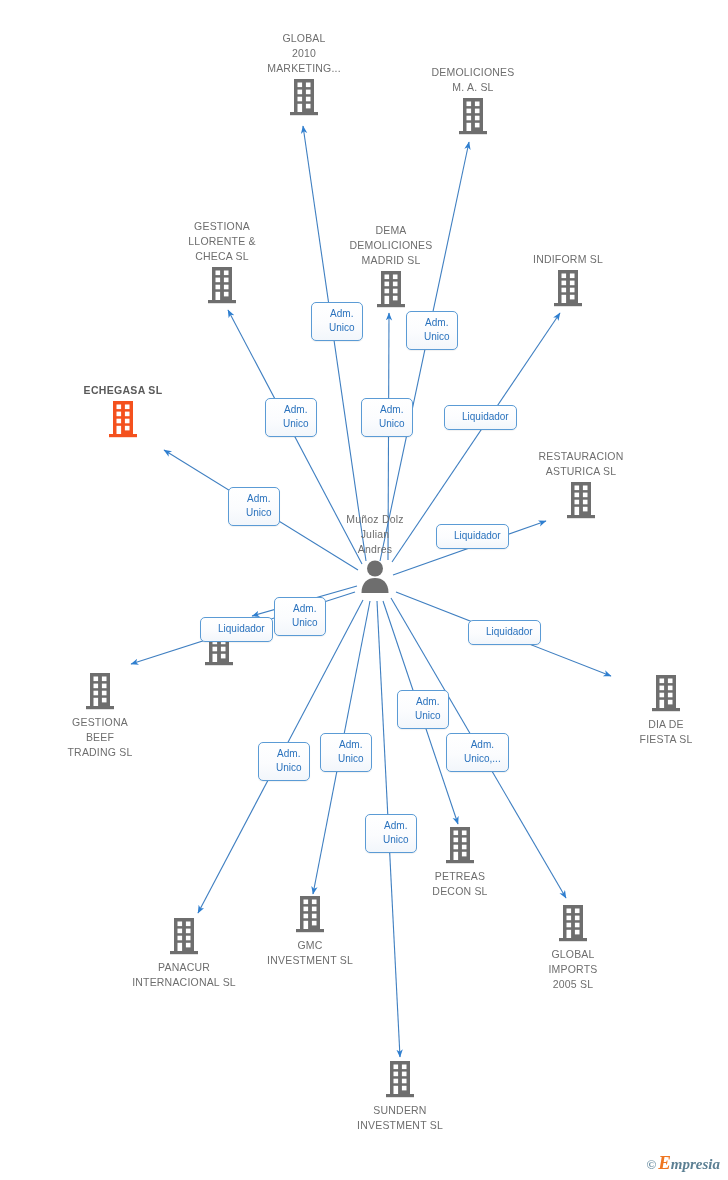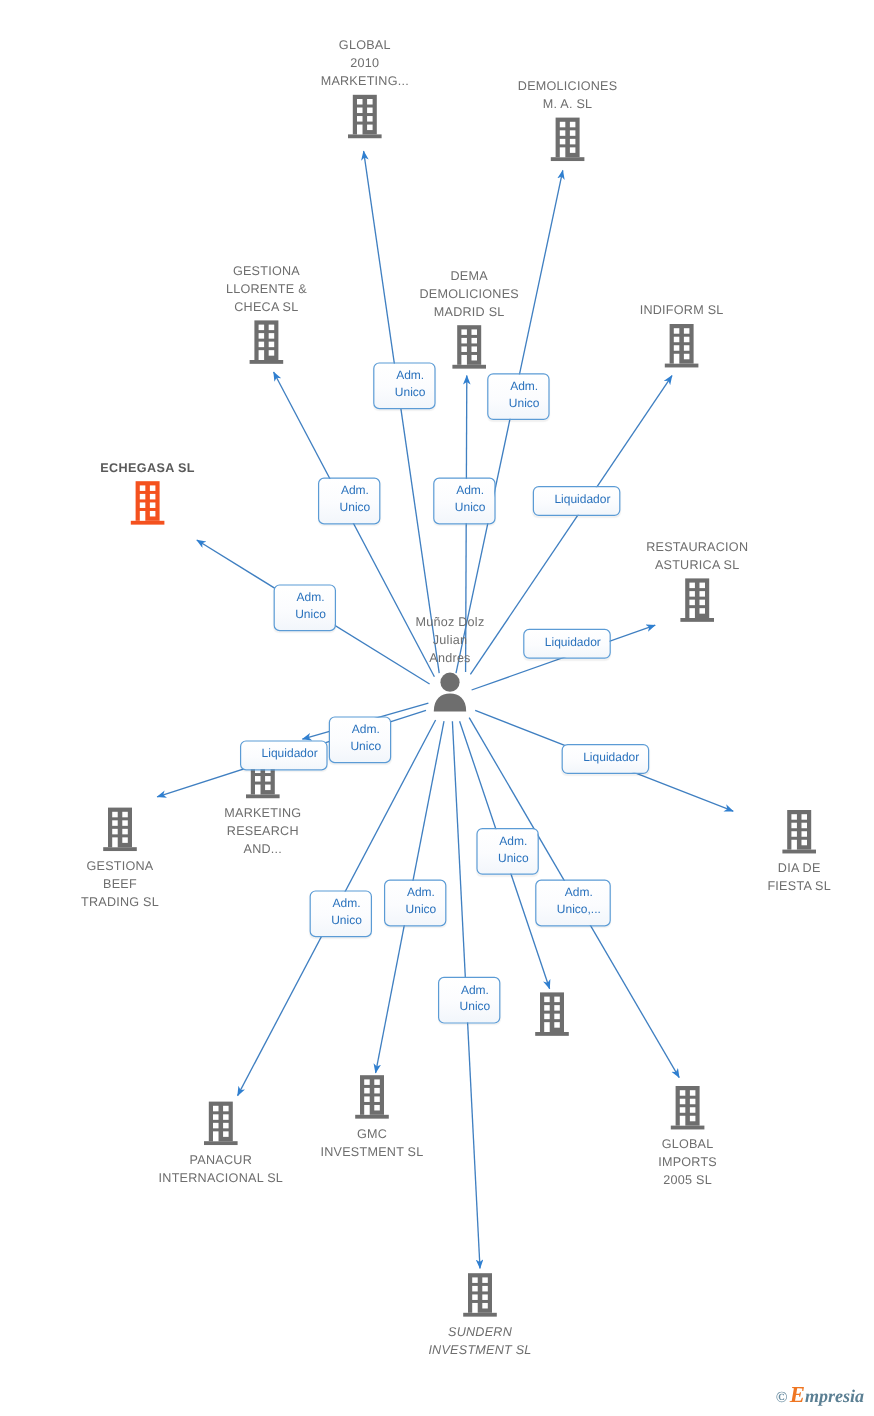--- a/index.html
+++ b/index.html
@@ -242,23 +242,20 @@
     <rect x="1" y="35" width="28" height="3.2" fill="#6e6e6e"></rect>
     <rect x="8.5" y="5.5" width="4.6" height="4.6" fill="#ffffff"></rect>
     <rect x="16.9" y="5.5" width="4.6" height="4.6" fill="#ffffff"></rect>
     <rect x="8.5" y="12.6" width="4.6" height="4.6" fill="#ffffff"></rect>
     <rect x="16.9" y="12.6" width="4.6" height="4.6" fill="#ffffff"></rect>
     <rect x="8.5" y="19.7" width="4.6" height="4.6" fill="#ffffff"></rect>
     <rect x="16.9" y="19.7" width="4.6" height="4.6" fill="#ffffff"></rect>
     <rect x="8.5" y="26.8" width="4.6" height="8.2" fill="#ffffff"></rect>
     <rect x="16.9" y="26.8" width="4.6" height="4.6" fill="#ffffff"></rect>
   </svg></div>
-        <div class="node-label">MARKETING
-RESEARCH
-AND...</div>
       </div>
       <div class="node below" style="left: 100px; top: 671px;">
         <div class="icon-wrap"><svg width="30" height="40" viewBox="0 0 30 40" xmlns="http://www.w3.org/2000/svg">
     <rect x="5" y="2" width="20" height="33" fill="#6e6e6e"></rect>
     <rect x="1" y="35" width="28" height="3.2" fill="#6e6e6e"></rect>
     <rect x="8.5" y="5.5" width="4.6" height="4.6" fill="#ffffff"></rect>
     <rect x="16.9" y="5.5" width="4.6" height="4.6" fill="#ffffff"></rect>
     <rect x="8.5" y="12.6" width="4.6" height="4.6" fill="#ffffff"></rect>
     <rect x="16.9" y="12.6" width="4.6" height="4.6" fill="#ffffff"></rect>
     <rect x="8.5" y="19.7" width="4.6" height="4.6" fill="#ffffff"></rect>
@@ -292,20 +289,22 @@
     <rect x="1" y="35" width="28" height="3.2" fill="#6e6e6e"></rect>
     <rect x="8.5" y="5.5" width="4.6" height="4.6" fill="#ffffff"></rect>
     <rect x="16.9" y="5.5" width="4.6" height="4.6" fill="#ffffff"></rect>
     <rect x="8.5" y="12.6" width="4.6" height="4.6" fill="#ffffff"></rect>
     <rect x="16.9" y="12.6" width="4.6" height="4.6" fill="#ffffff"></rect>
     <rect x="8.5" y="19.7" width="4.6" height="4.6" fill="#ffffff"></rect>
     <rect x="16.9" y="19.7" width="4.6" height="4.6" fill="#ffffff"></rect>
     <rect x="8.5" y="26.8" width="4.6" height="8.2" fill="#ffffff"></rect>
     <rect x="16.9" y="26.8" width="4.6" height="4.6" fill="#ffffff"></rect>
   </svg></div>
+        <div class="node-label">PETREAS
+DECON SL</div>
       </div>
       <div class="node below" style="left: 310px; top: 894px;">
         <div class="icon-wrap"><svg width="30" height="40" viewBox="0 0 30 40" xmlns="http://www.w3.org/2000/svg">
     <rect x="5" y="2" width="20" height="33" fill="#6e6e6e"></rect>
     <rect x="1" y="35" width="28" height="3.2" fill="#6e6e6e"></rect>
     <rect x="8.5" y="5.5" width="4.6" height="4.6" fill="#ffffff"></rect>
     <rect x="16.9" y="5.5" width="4.6" height="4.6" fill="#ffffff"></rect>
     <rect x="8.5" y="12.6" width="4.6" height="4.6" fill="#ffffff"></rect>
     <rect x="16.9" y="12.6" width="4.6" height="4.6" fill="#ffffff"></rect>
     <rect x="8.5" y="19.7" width="4.6" height="4.6" fill="#ffffff"></rect>
@@ -342,21 +341,21 @@
     <rect x="8.5" y="12.6" width="4.6" height="4.6" fill="#ffffff"></rect>
     <rect x="16.9" y="12.6" width="4.6" height="4.6" fill="#ffffff"></rect>
     <rect x="8.5" y="19.7" width="4.6" height="4.6" fill="#ffffff"></rect>
     <rect x="16.9" y="19.7" width="4.6" height="4.6" fill="#ffffff"></rect>
     <rect x="8.5" y="26.8" width="4.6" height="8.2" fill="#ffffff"></rect>
     <rect x="16.9" y="26.8" width="4.6" height="4.6" fill="#ffffff"></rect>
   </svg></div>
         <div class="node-label">PANACUR
 INTERNACIONAL SL</div>
       </div>
-      <div class="node below" style="left: 400px; top: 1059px; font-style: italic;">
+      <div class="node below" style="left: 400px; top: 1059px;">
         <div class="icon-wrap"><svg width="30" height="40" viewBox="0 0 30 40" xmlns="http://www.w3.org/2000/svg">
     <rect x="5" y="2" width="20" height="33" fill="#6e6e6e"></rect>
     <rect x="1" y="35" width="28" height="3.2" fill="#6e6e6e"></rect>
     <rect x="8.5" y="5.5" width="4.6" height="4.6" fill="#ffffff"></rect>
     <rect x="16.9" y="5.5" width="4.6" height="4.6" fill="#ffffff"></rect>
     <rect x="8.5" y="12.6" width="4.6" height="4.6" fill="#ffffff"></rect>
     <rect x="16.9" y="12.6" width="4.6" height="4.6" fill="#ffffff"></rect>
     <rect x="8.5" y="19.7" width="4.6" height="4.6" fill="#ffffff"></rect>
     <rect x="16.9" y="19.7" width="4.6" height="4.6" fill="#ffffff"></rect>
     <rect x="8.5" y="26.8" width="4.6" height="8.2" fill="#ffffff"></rect>

